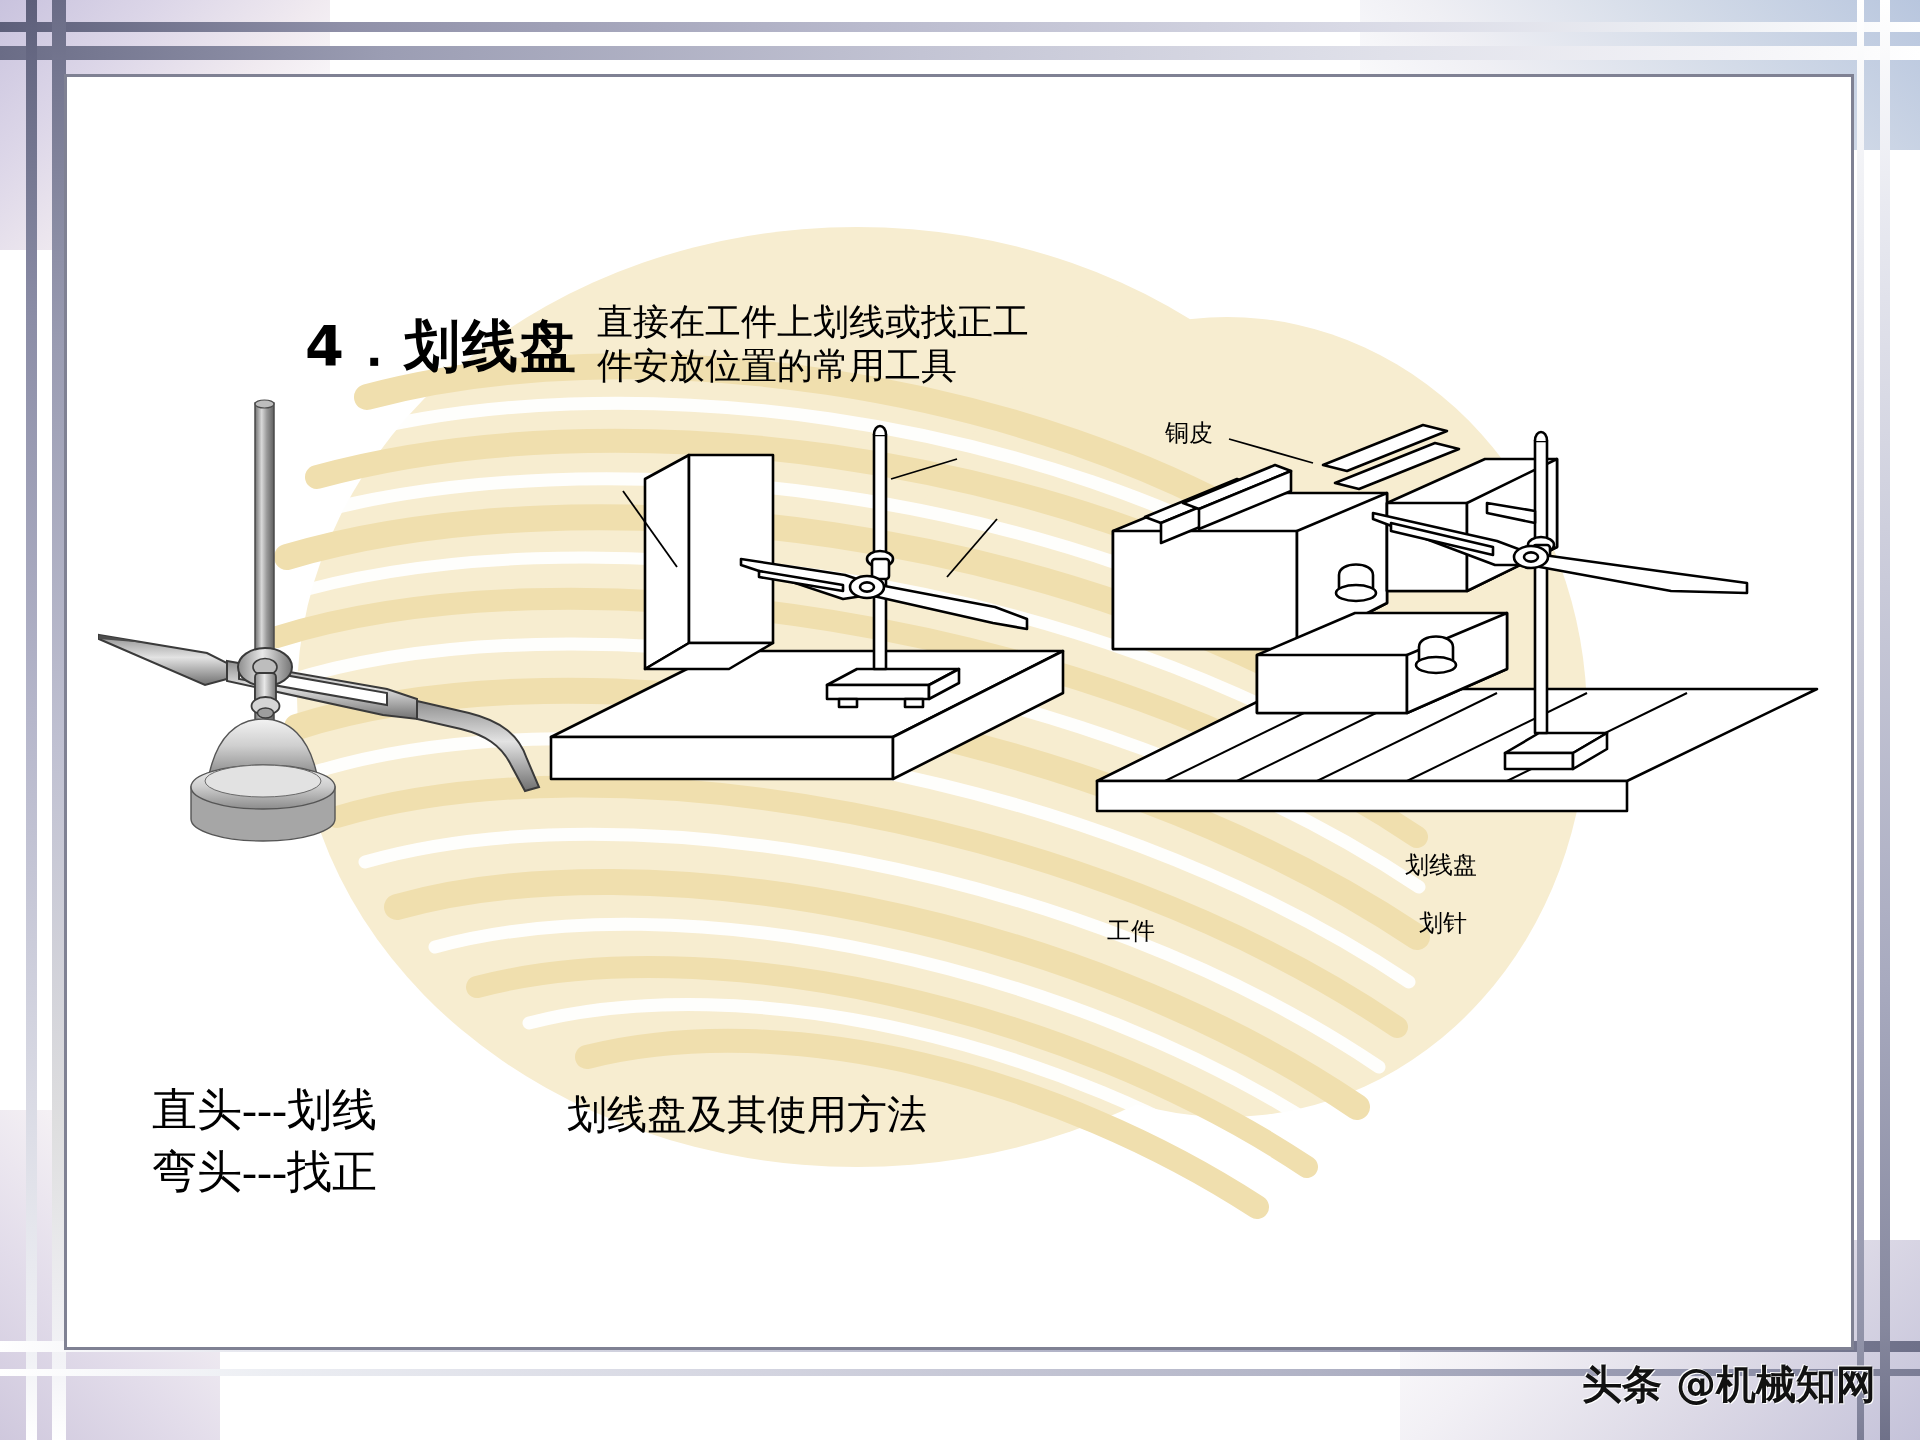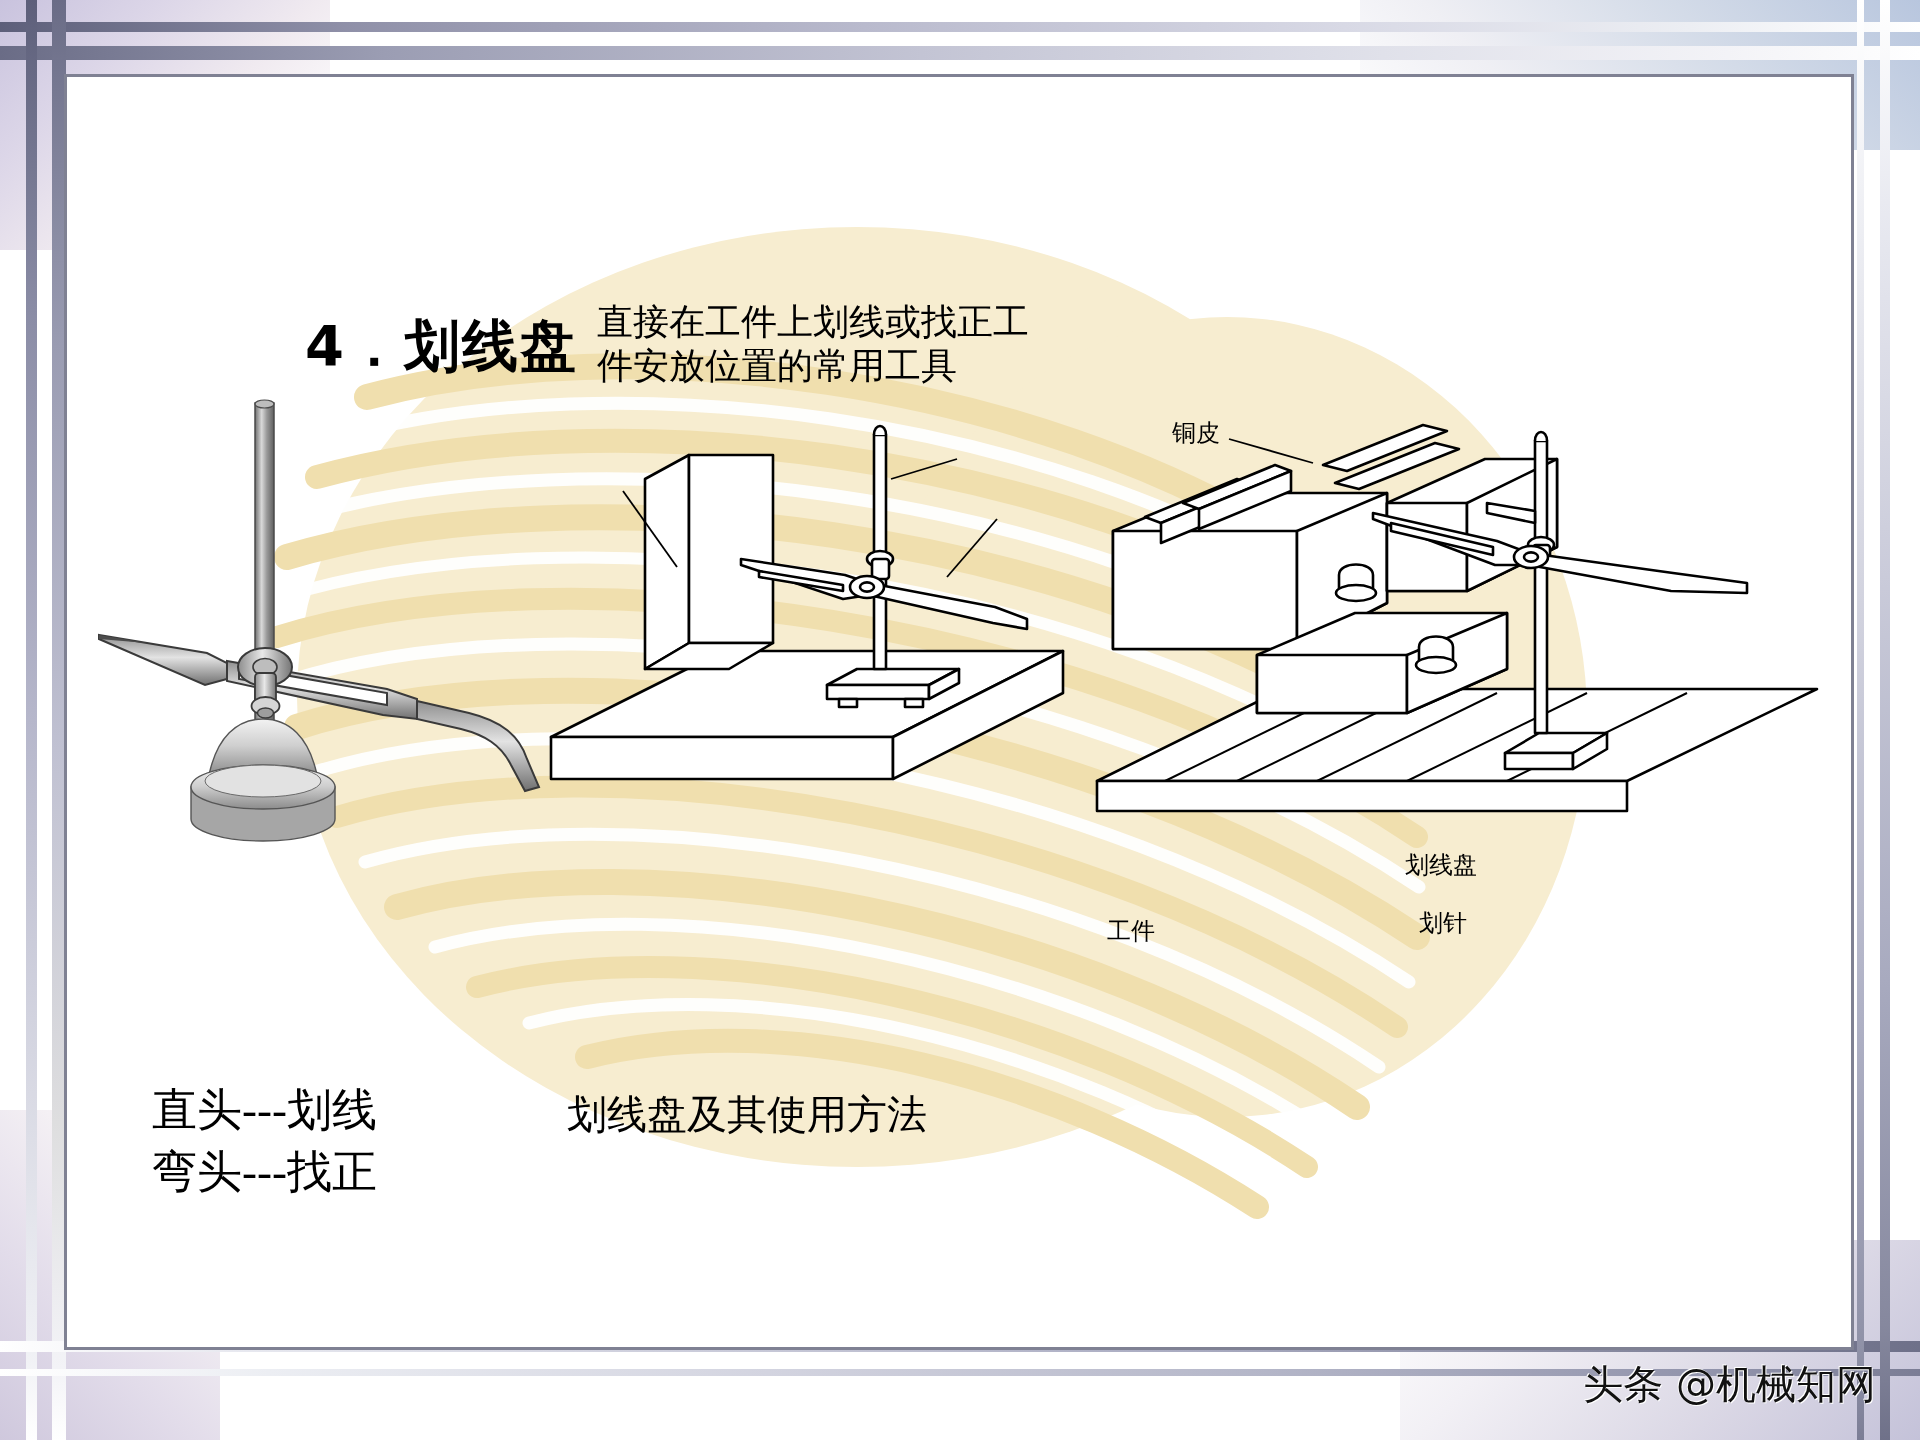--- a/index.html
+++ b/index.html
@@ -89,21 +89,21 @@
     font-size:40px;color:#000;white-space:nowrap;
   }
   .dlabel{
     position:absolute;
     font-family:"Liberation Serif","DejaVu Serif",serif;
     font-size:24px;color:#000;white-space:nowrap;
   }
   .watermark{
     position:absolute;right:44px;bottom:28px;
     font-family:"DejaVu Sans","Liberation Sans",sans-serif;
-    font-weight:normal;font-size:40px;color:#111;white-space:nowrap;
+    font-weight:bold;font-size:40px;color:#111;white-space:nowrap;
     text-shadow:1px 1px 0 #ffffff, -1px -1px 0 #ffffff;
   }
 </style>
 </head>
 <body>
 
 <div class="slide">
 
   <div class="corner-wash wash-tl"></div>
   <div class="corner-wash wash-tr"></div>
@@ -312,21 +312,21 @@
         <ellipse cx="444" cy="150" rx="17" ry="11"></ellipse>
         <ellipse cx="444" cy="150" rx="7" ry="4.6"></ellipse>
 
         <path d="M400 96 L448 104 L448 116 L400 106 Z"></path>
       </g>
 
       <g stroke="#000" stroke-width="1.8" fill="none">
         <path d="M142 32 L226 56"></path>
       </g>
     </svg>
-    <div class="dlabel" style="left:1098px;top:340px;margin-left:7px;">铜皮</div>
+    <div class="dlabel" style="left:1098px;top:340px;">铜皮</div>
 
     <div class="title">4．划线盘</div>
 
     <div class="subtitle">
       <div>直接在工件上划线或找正工</div>
       <div>件安放位置的常用工具</div>
     </div>
 
     <div class="legend">
       <div>直头---划线</div>

